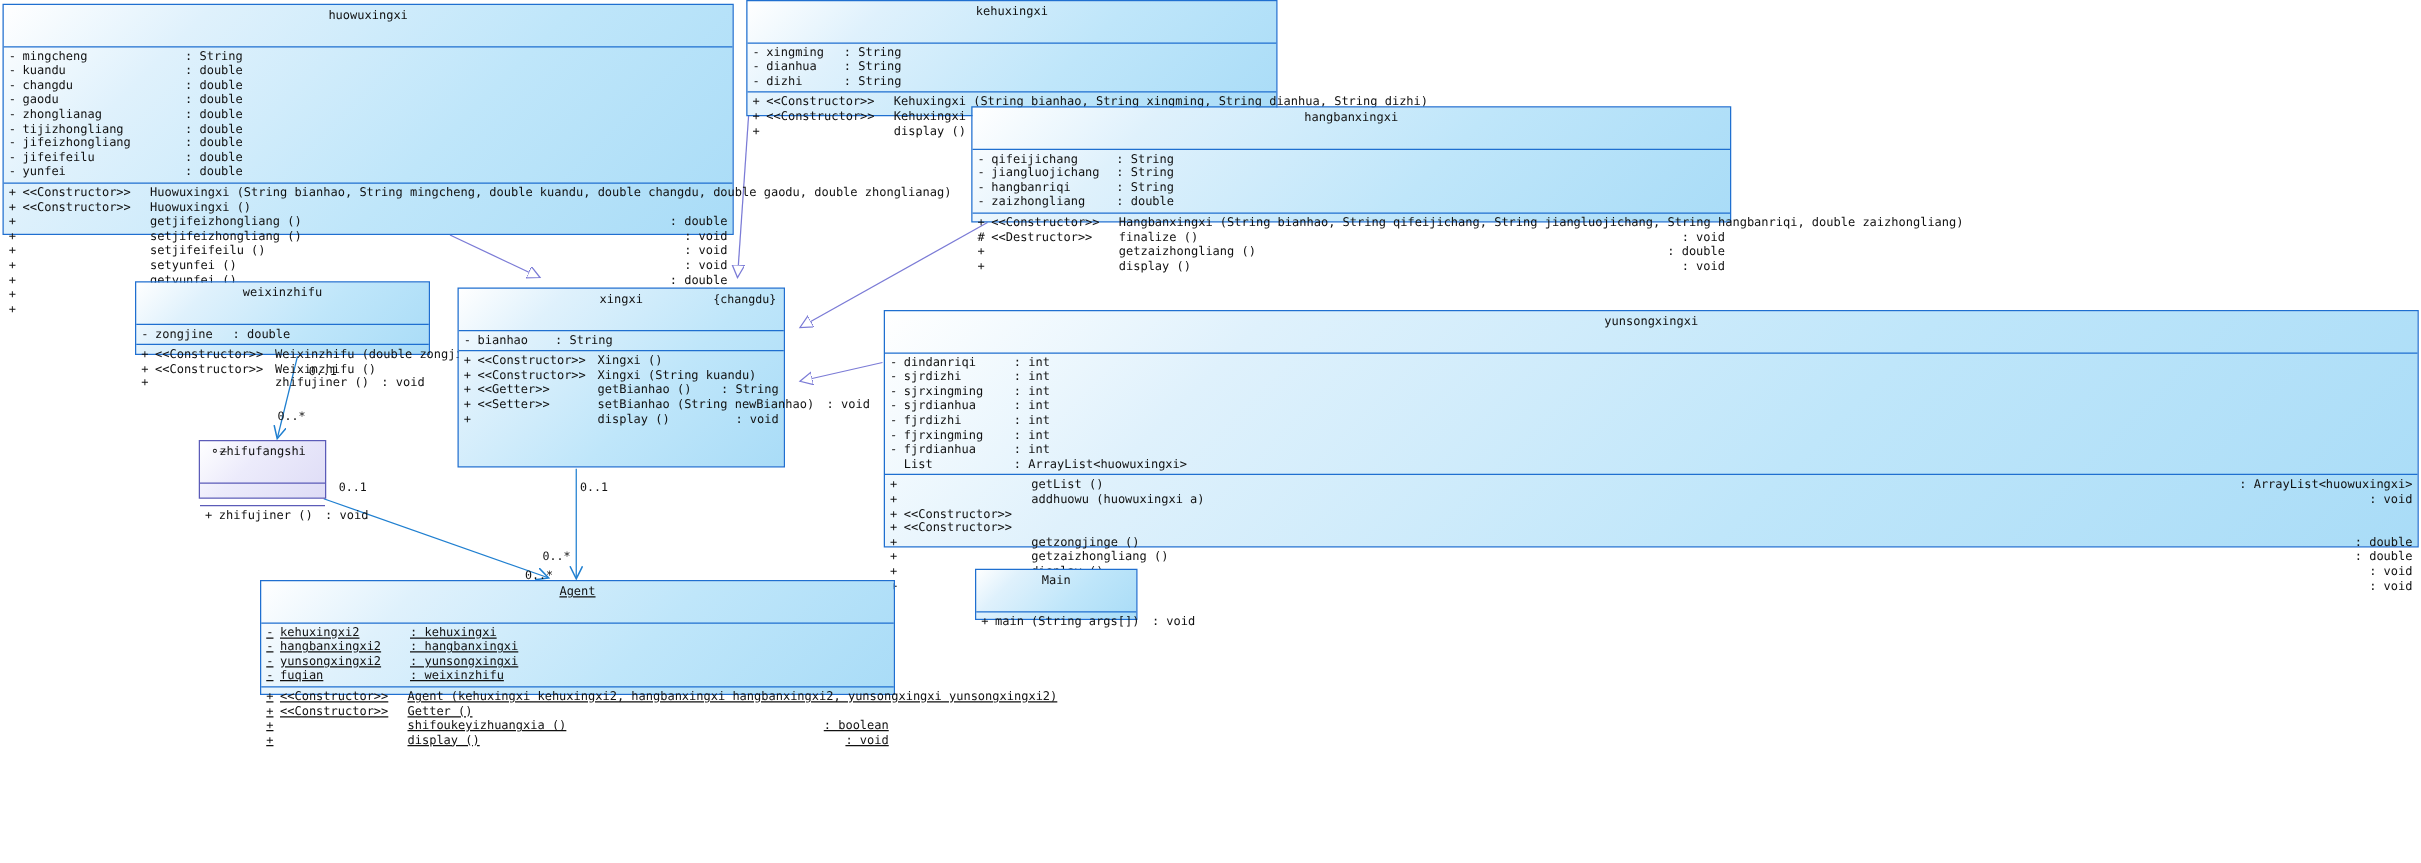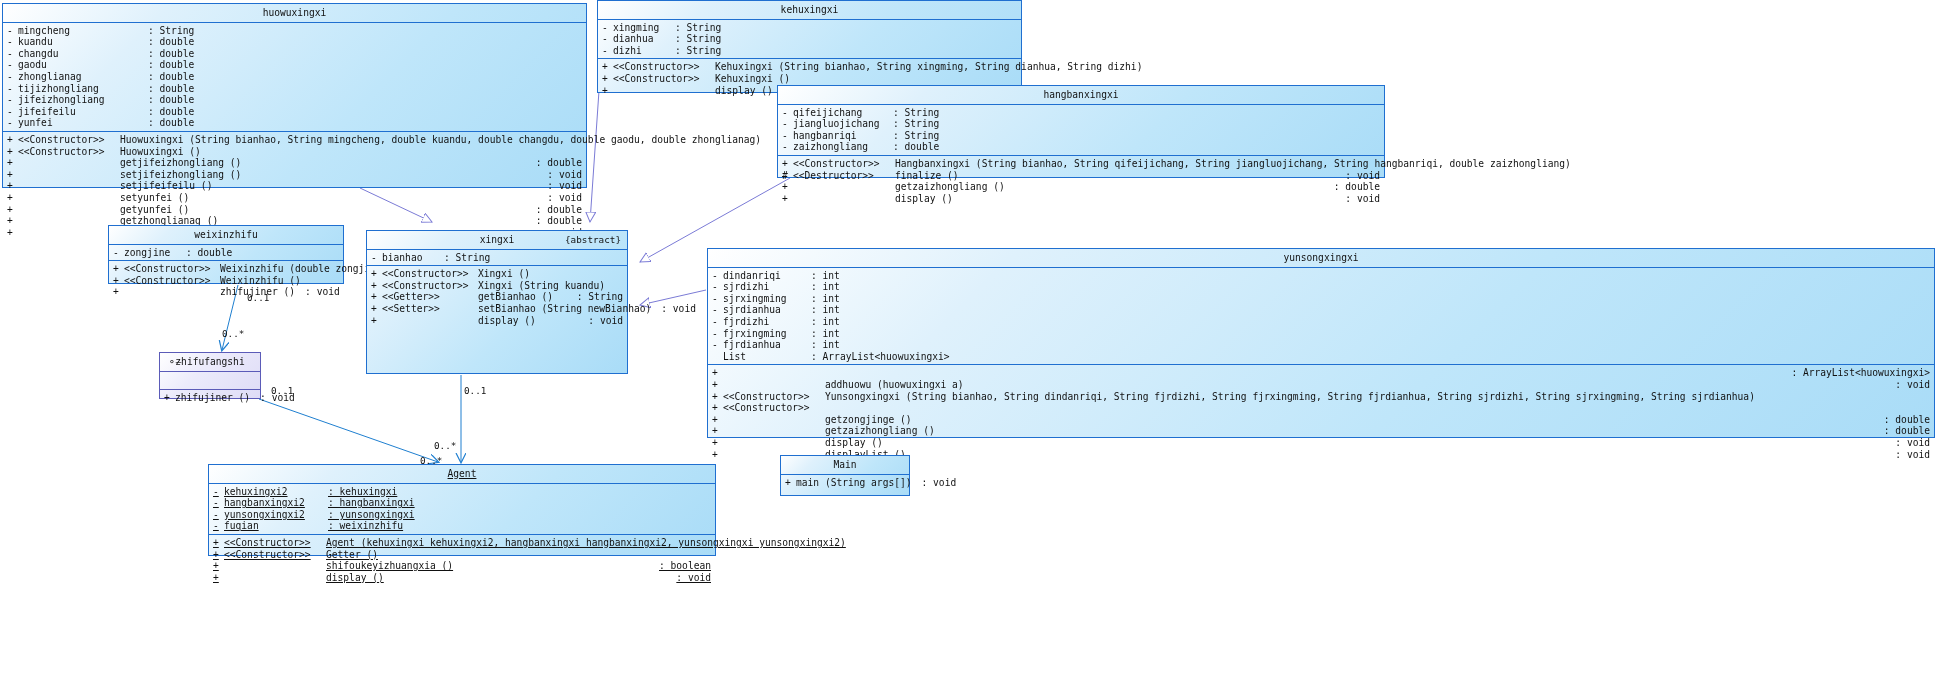--- a/index.html
+++ b/index.html
@@ -18,21 +18,21 @@
     font-size:9.6px;
     line-height:11.6px;
     color:#111;
   }
   .umlbox.iface{
     border:1px solid #5b5bb8;
     background:linear-gradient(135deg,#ffffff 0%,#ecebfb 40%,#dedcf6 100%);
   }
   .boxtitle{
     text-align:center;
-    padding:3px 4px 3px 4px;
+    padding:3px 4px 18px 4px;
     border-bottom:1px solid #1f6fd0;
     position:relative;
     font-size:9.6px;
     white-space:nowrap;
   }
   .iface .boxtitle{border-bottom:1px solid #5b5bb8;}
   .abstract-tag{
     position:absolute;right:6px;top:3px;font-size:9.3px;
   }
   .iface-mark{
@@ -178,21 +178,21 @@
     <div class="section last">
       <div class="row"><span class="vis">+</span><span class="stereo" style="width:96px">&lt;&lt;Constructor&gt;&gt;</span><span class="sig">Weixinzhifu (double zongjine)</span><span class="rettype"></span></div>
       <div class="row"><span class="vis">+</span><span class="stereo" style="width:96px">&lt;&lt;Constructor&gt;&gt;</span><span class="sig">Weixinzhifu ()</span><span class="rettype"></span></div>
       <div class="row"><span class="vis">+</span><span class="stereo" style="width:96px"></span><span class="sig">zhifujiner ()</span><span class="rettype">: void</span></div>
     </div>
   </div>
 
   <div class="umlbox" id="box-xingxi">
     <div class="boxtitle">
       <span>xingxi</span>
-      <span class="abstract-tag">{abstract}</span>
+      <span class="abstract-tag">{changdu}</span>
     </div>
     <div class="section">
       <div class="row"><span class="vis">-</span><span class="nm" style="width:62px">bianhao</span><span class="sig">: String</span></div>
     </div>
     <div class="section last">
       <div class="row"><span class="vis">+</span><span class="stereo" style="width:96px">&lt;&lt;Constructor&gt;&gt;</span><span class="sig">Xingxi ()</span><span class="rettype"></span></div>
       <div class="row"><span class="vis">+</span><span class="stereo" style="width:96px">&lt;&lt;Constructor&gt;&gt;</span><span class="sig">Xingxi (String kuandu)</span><span class="rettype"></span></div>
       <div class="row"><span class="vis">+</span><span class="stereo" style="width:96px">&lt;&lt;Getter&gt;&gt;</span><span class="sig">getBianhao ()</span><span class="rettype">: String</span></div>
       <div class="row"><span class="vis">+</span><span class="stereo" style="width:96px">&lt;&lt;Setter&gt;&gt;</span><span class="sig">setBianhao (String newBianhao)</span><span class="rettype">: void</span></div>
       <div class="row"><span class="vis">+</span><span class="stereo" style="width:96px"></span><span class="sig">display ()</span><span class="rettype">: void</span></div>
@@ -216,23 +216,23 @@
       <div class="row"><span class="vis">-</span><span class="nm" style="width:88px">dindanriqi</span><span class="sig">: int</span></div>
       <div class="row"><span class="vis">-</span><span class="nm" style="width:88px">sjrdizhi</span><span class="sig">: int</span></div>
       <div class="row"><span class="vis">-</span><span class="nm" style="width:88px">sjrxingming</span><span class="sig">: int</span></div>
       <div class="row"><span class="vis">-</span><span class="nm" style="width:88px">sjrdianhua</span><span class="sig">: int</span></div>
       <div class="row"><span class="vis">-</span><span class="nm" style="width:88px">fjrdizhi</span><span class="sig">: int</span></div>
       <div class="row"><span class="vis">-</span><span class="nm" style="width:88px">fjrxingming</span><span class="sig">: int</span></div>
       <div class="row"><span class="vis">-</span><span class="nm" style="width:88px">fjrdianhua</span><span class="sig">: int</span></div>
       <div class="row"><span class="vis"></span><span class="nm" style="width:88px">List</span><span class="sig">: ArrayList&lt;huowuxingxi&gt;</span></div>
     </div>
     <div class="section last">
-      <div class="row"><span class="vis">+</span><span class="stereo" style="width:102px"></span><span class="rettype">: ArrayList&lt;huowuxingxi&gt;</span></div>
+      <div class="row"><span class="vis">+</span><span class="stereo" style="width:102px"></span><span class="sig">getList ()</span><span class="rettype">: ArrayList&lt;huowuxingxi&gt;</span></div>
       <div class="row"><span class="vis">+</span><span class="stereo" style="width:102px"></span><span class="sig">addhuowu (huowuxingxi a)</span><span class="rettype">: void</span></div>
-      <div class="row"><span class="vis">+</span><span class="stereo" style="width:102px">&lt;&lt;Constructor&gt;&gt;</span><span class="sig">Yunsongxingxi (String bianhao, String dindanriqi, String fjrdizhi, String fjrxingming, String fjrdianhua, String sjrdizhi, String sjrxingming, String sjrdianhua)</span><span class="rettype"></span></div>
+      <div class="row"><span class="vis">+</span><span class="stereo" style="width:102px">&lt;&lt;Constructor&gt;&gt;</span><span class="rettype"></span></div>
       <div class="row"><span class="vis">+</span><span class="stereo" style="width:102px">&lt;&lt;Constructor&gt;&gt;</span><span class="rettype"></span></div>
       <div class="row"><span class="vis">+</span><span class="stereo" style="width:102px"></span><span class="sig">getzongjinge ()</span><span class="rettype">: double</span></div>
       <div class="row"><span class="vis">+</span><span class="stereo" style="width:102px"></span><span class="sig">getzaizhongliang ()</span><span class="rettype">: double</span></div>
       <div class="row"><span class="vis">+</span><span class="stereo" style="width:102px"></span><span class="sig">display ()</span><span class="rettype">: void</span></div>
       <div class="row"><span class="vis">+</span><span class="stereo" style="width:102px"></span><span class="sig">displayList ()</span><span class="rettype">: void</span></div>
     </div>
   </div>
 
   <div class="umlbox" id="box-main">
     <div class="boxtitle">Main</div>

